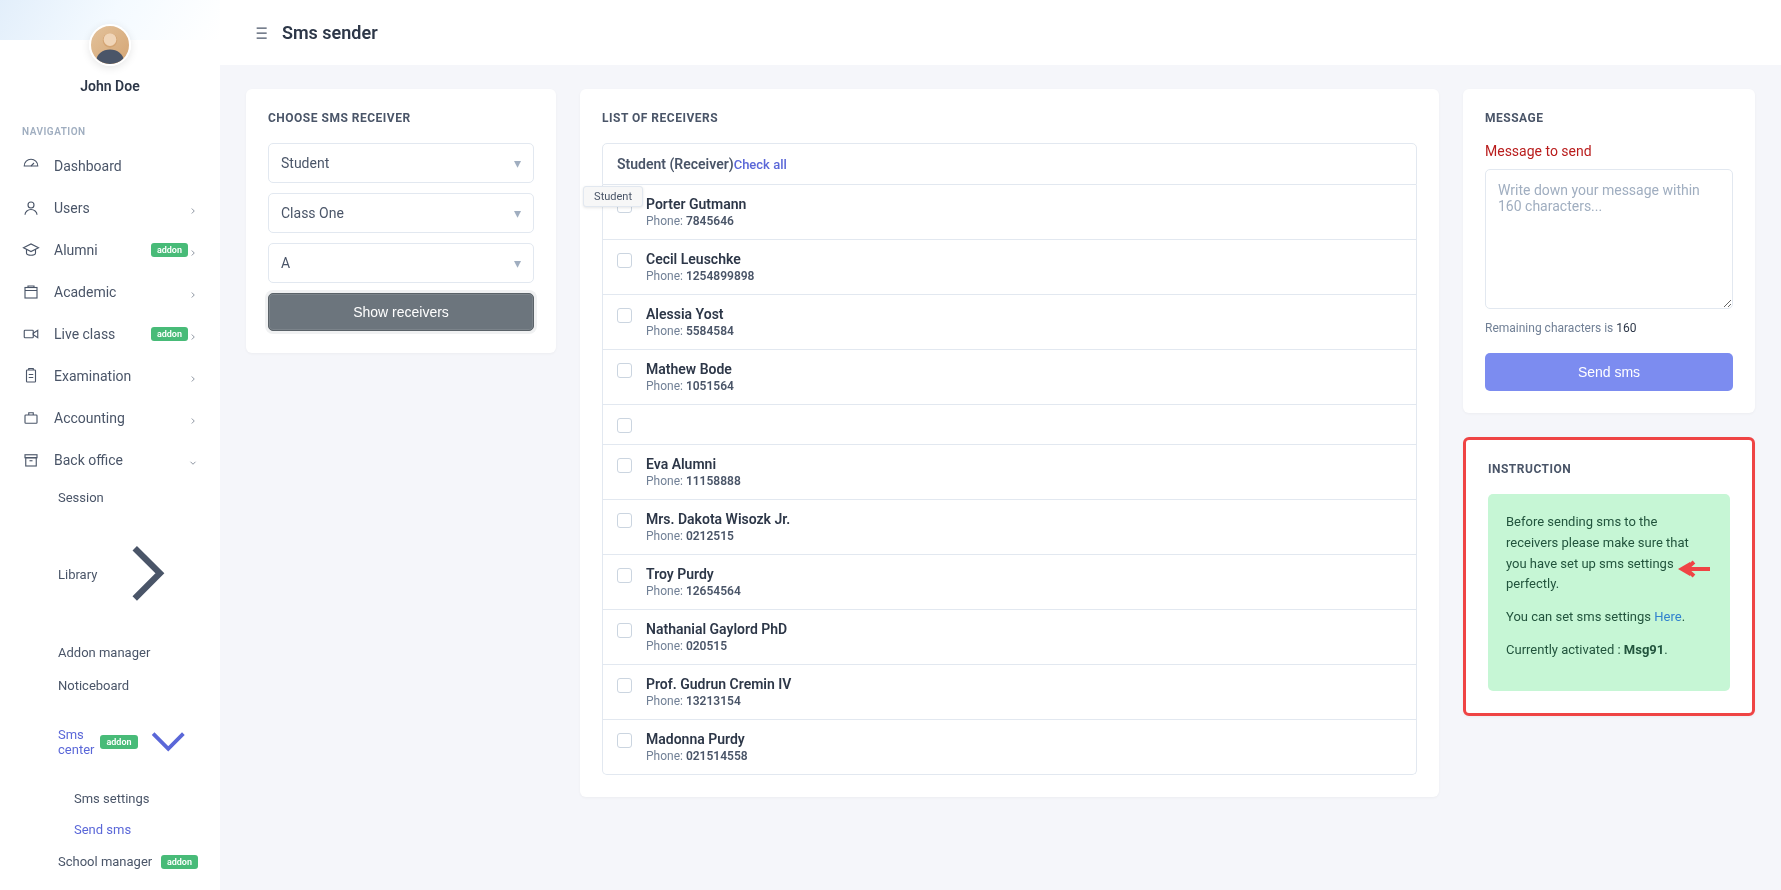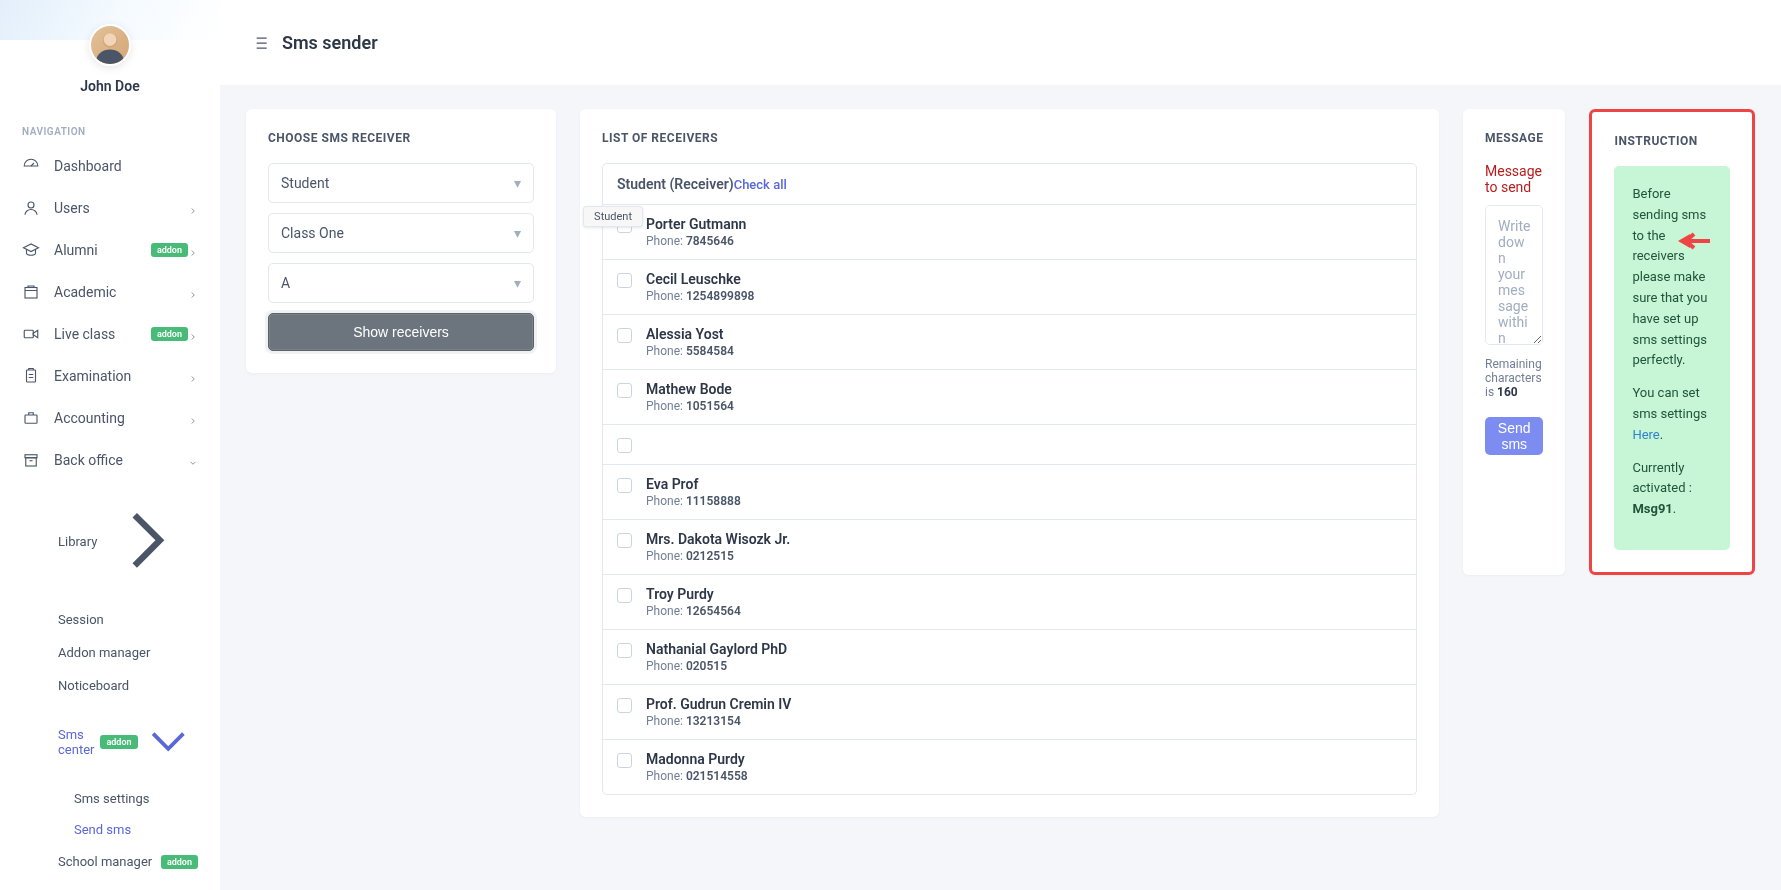--- a/index.html
+++ b/index.html
@@ -18,48 +18,48 @@
 .nav-item .chev { width: 10px; height: 10px; }
 .badge { font-size: 9px; background: #48bb78; color: #fff; padding: 2px 6px; border-radius: 3px; margin-left: 6px; font-weight: 600; }
 .sub-items { padding-left: 18px; }
 .sub-item { padding: 9px 22px 9px 40px; font-size: 13px; color: #4a5568; cursor: pointer; }
 .sub-item.active { color: #5a67d8; }
 .sub-item.has-chev { display:flex; align-items:center; }
 .sub-item.has-chev .label { flex:1; }
 .sub-sub-item { padding: 8px 22px 8px 56px; font-size: 13px; color: #4a5568; cursor: pointer; }
 .sub-sub-item.active { color: #5a67d8; }
 .main { flex: 1; padding: 0 0 24px 0; }
-.page-header { display: flex; align-items: center; background: #fff; padding: 32px 30px; margin-bottom: 24px; }
+.page-header { display: flex; align-items: center; background: #fff; padding: 22px 30px; margin-bottom: 24px; }
 .page-header .icon { width: 20px; height: 20px; margin-right: 12px; color: #4a5568; }
 .page-title { font-size: 18px; font-weight: 600; color: #2d3748; }
 .content { display: flex; gap: 24px; padding: 0 26px; align-items: flex-start; }
 .card { background: #fff; border-radius: 6px; padding: 22px; box-shadow: 0 1px 3px rgba(0,0,0,0.04); }
 .card-title { font-size: 12px; font-weight: 700; letter-spacing: 0.5px; color: #4a5568; margin-bottom: 18px; }
 .col1 { width: 310px; flex-shrink: 0; }
 .col2 { flex: 1; }
-.col3 { width: 292px; flex-shrink: 0; display:flex; flex-direction:row; gap:24px;}
+.col3 { width: 292px; flex-shrink: 0; display:flex; flex-direction:column; gap:24px;}
 .select { width: 100%; height: 40px; border: 1px solid #e2e8f0; border-radius: 5px; padding: 0 12px; font-size: 14px; color: #4a5568; background: #fff; display: flex; align-items: center; justify-content: space-between; margin-bottom: 10px; cursor: pointer; position: relative; }
 .select .caret { color: #a0aec0; }
 .btn-dark { width: 100%; height: 38px; background: #6c757d; color: #fff; border: 1px solid #5a6268; border-radius: 5px; font-size: 14px; cursor: pointer; box-shadow: inset 0 0 0 1px rgba(255,255,255,0.1), 0 0 0 3px rgba(108,117,125,0.1); }
 .tooltip { position: absolute; top: 42px; right: -110px; background: #f7f7f7; border: 1px solid #e2e8f0; padding: 3px 10px; font-size: 11px; color: #4a5568; border-radius: 3px; z-index: 10; box-shadow: 0 1px 3px rgba(0,0,0,0.1); }
 .list-header { display: flex; justify-content: flex-start; align-items: center; border: 1px solid #e2e8f0; border-radius: 5px 5px 0 0; padding: 12px 14px; font-size: 14px; font-weight: 600; color: #4a5568; }
 .check-all { color: #5a67d8; font-size: 13px; font-weight: 500; cursor: pointer; }
 .receiver-list { border: 1px solid #e2e8f0; border-top: none; border-radius: 0 0 5px 5px; }
 .receiver-row { display: flex; align-items: flex-start; padding: 11px 14px; border-bottom: 1px solid #e2e8f0; }
 .receiver-row:last-child { border-bottom: none; }
 .cb { width: 15px; height: 15px; border: 1.5px solid #cbd5e0; border-radius: 3px; margin-right: 14px; margin-top: 2px; flex-shrink: 0; cursor: pointer; }
 .receiver-info { flex: 1; }
 .receiver-name { font-size: 14px; font-weight: 600; color: #2d3748; margin-bottom: 2px; }
 .receiver-phone { font-size: 12px; color: #718096; }
 .receiver-phone .num { font-weight: 600; color: #4a5568; }
 .msg-label { font-size: 14px; color: #b91c1c; margin-bottom: 10px; }
 .textarea { width: 100%; height: 140px; border: 1px solid #e2e8f0; border-radius: 5px; padding: 12px; font-size: 14px; resize: vertical; font-family: inherit; color: #4a5568; }
 .textarea::placeholder { color: #a0aec0; }
 .remaining { font-size: 12px; color: #718096; margin-top: 8px; }
-.remaining .count { font-weight: 700; color: #2d3748; }
+.remaining .count { font-weight: 400; color: #2d3748; }
 .btn-primary { width: 100%; height: 38px; background: #7c8cf0; color: #fff; border: none; border-radius: 5px; font-size: 14px; font-weight: 500; cursor: pointer; margin-top: 18px; }
 .instruction-card { border: 3px solid #ef4444; }
 .alert { background: #c6f6d5; color: #22543d; padding: 18px; border-radius: 5px; font-size: 13px; line-height: 1.6; position: relative; }
 .alert p { margin-bottom: 12px; }
 .alert p:last-child { margin-bottom: 0; }
 .alert a { color: #3182ce; text-decoration: none; }
 .alert strong { font-weight: 700; }
 .arrow-annot { position: absolute; right: 20px; top: 66px; color: #ef4444; }
 .icon svg, .chev svg { width: 100%; height: 100%; stroke: currentColor; fill: none; stroke-width: 1.5; }
 </style>
@@ -179,27 +179,27 @@
             <path d="M10 13h4"></path>
           </svg>
         </span>
       <span class="label">Back office</span>
       <span class="chev"><svg viewBox="0 0 24 24">
             <path d="M6 9l6 6 6-6"></path>
           </svg></span>
     </div>
 
     <div class="sub-items">
+      <div class="sub-item">Session</div>
       <div class="sub-item has-chev">
         <span class="label">Library</span>
         <span class="chev"><svg viewBox="0 0 24 24">
               <path d="M9 6l6 6-6 6"></path>
             </svg></span>
       </div>
-      <div class="sub-item">Session</div>
       <div class="sub-item">Addon manager</div>
       <div class="sub-item">Noticeboard</div>
       <div class="sub-item has-chev active">
         <span class="label">Sms center</span>
         <span class="badge">addon</span>
         <span class="chev"><svg viewBox="0 0 24 24">
               <path d="M6 9l6 6 6-6"></path>
             </svg></span>
       </div>
       <div class="sub-sub-item">Sms settings</div>
@@ -272,21 +272,21 @@
                 <div class="receiver-name">Mathew Bode</div>
                 <div class="receiver-phone">Phone: <span class="num">1051564</span></div>
               </div>
             </div>
             <div class="receiver-row">
               <div class="cb"></div>
             </div>
             <div class="receiver-row">
               <div class="cb"></div>
               <div class="receiver-info">
-                <div class="receiver-name">Eva Prof</div>
+                <div class="receiver-name">Eva Alumni</div>
                 <div class="receiver-phone">Phone: <span class="num">11158888</span></div>
               </div>
             </div>
             <div class="receiver-row">
               <div class="cb"></div>
               <div class="receiver-info">
                 <div class="receiver-name">Mrs. Dakota Wisozk Jr.</div>
                 <div class="receiver-phone">Phone: <span class="num">0212515</span></div>
               </div>
             </div>

